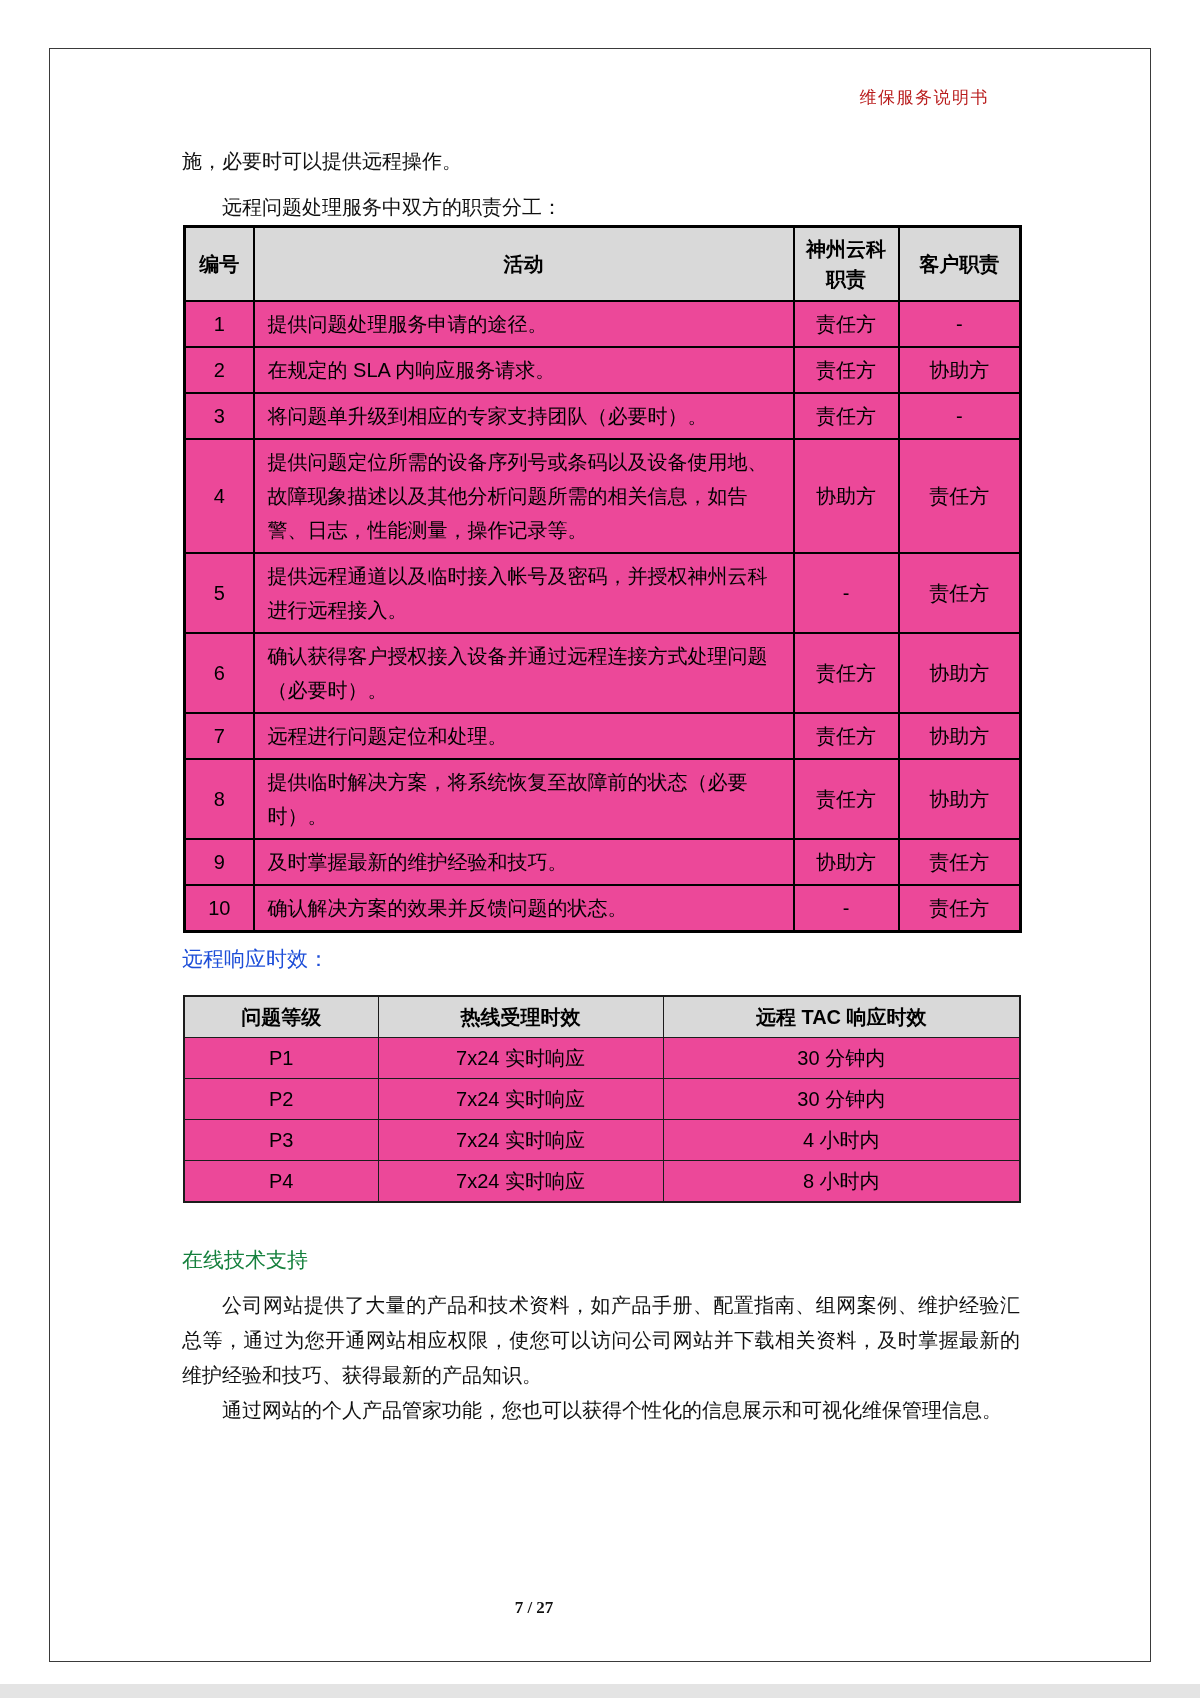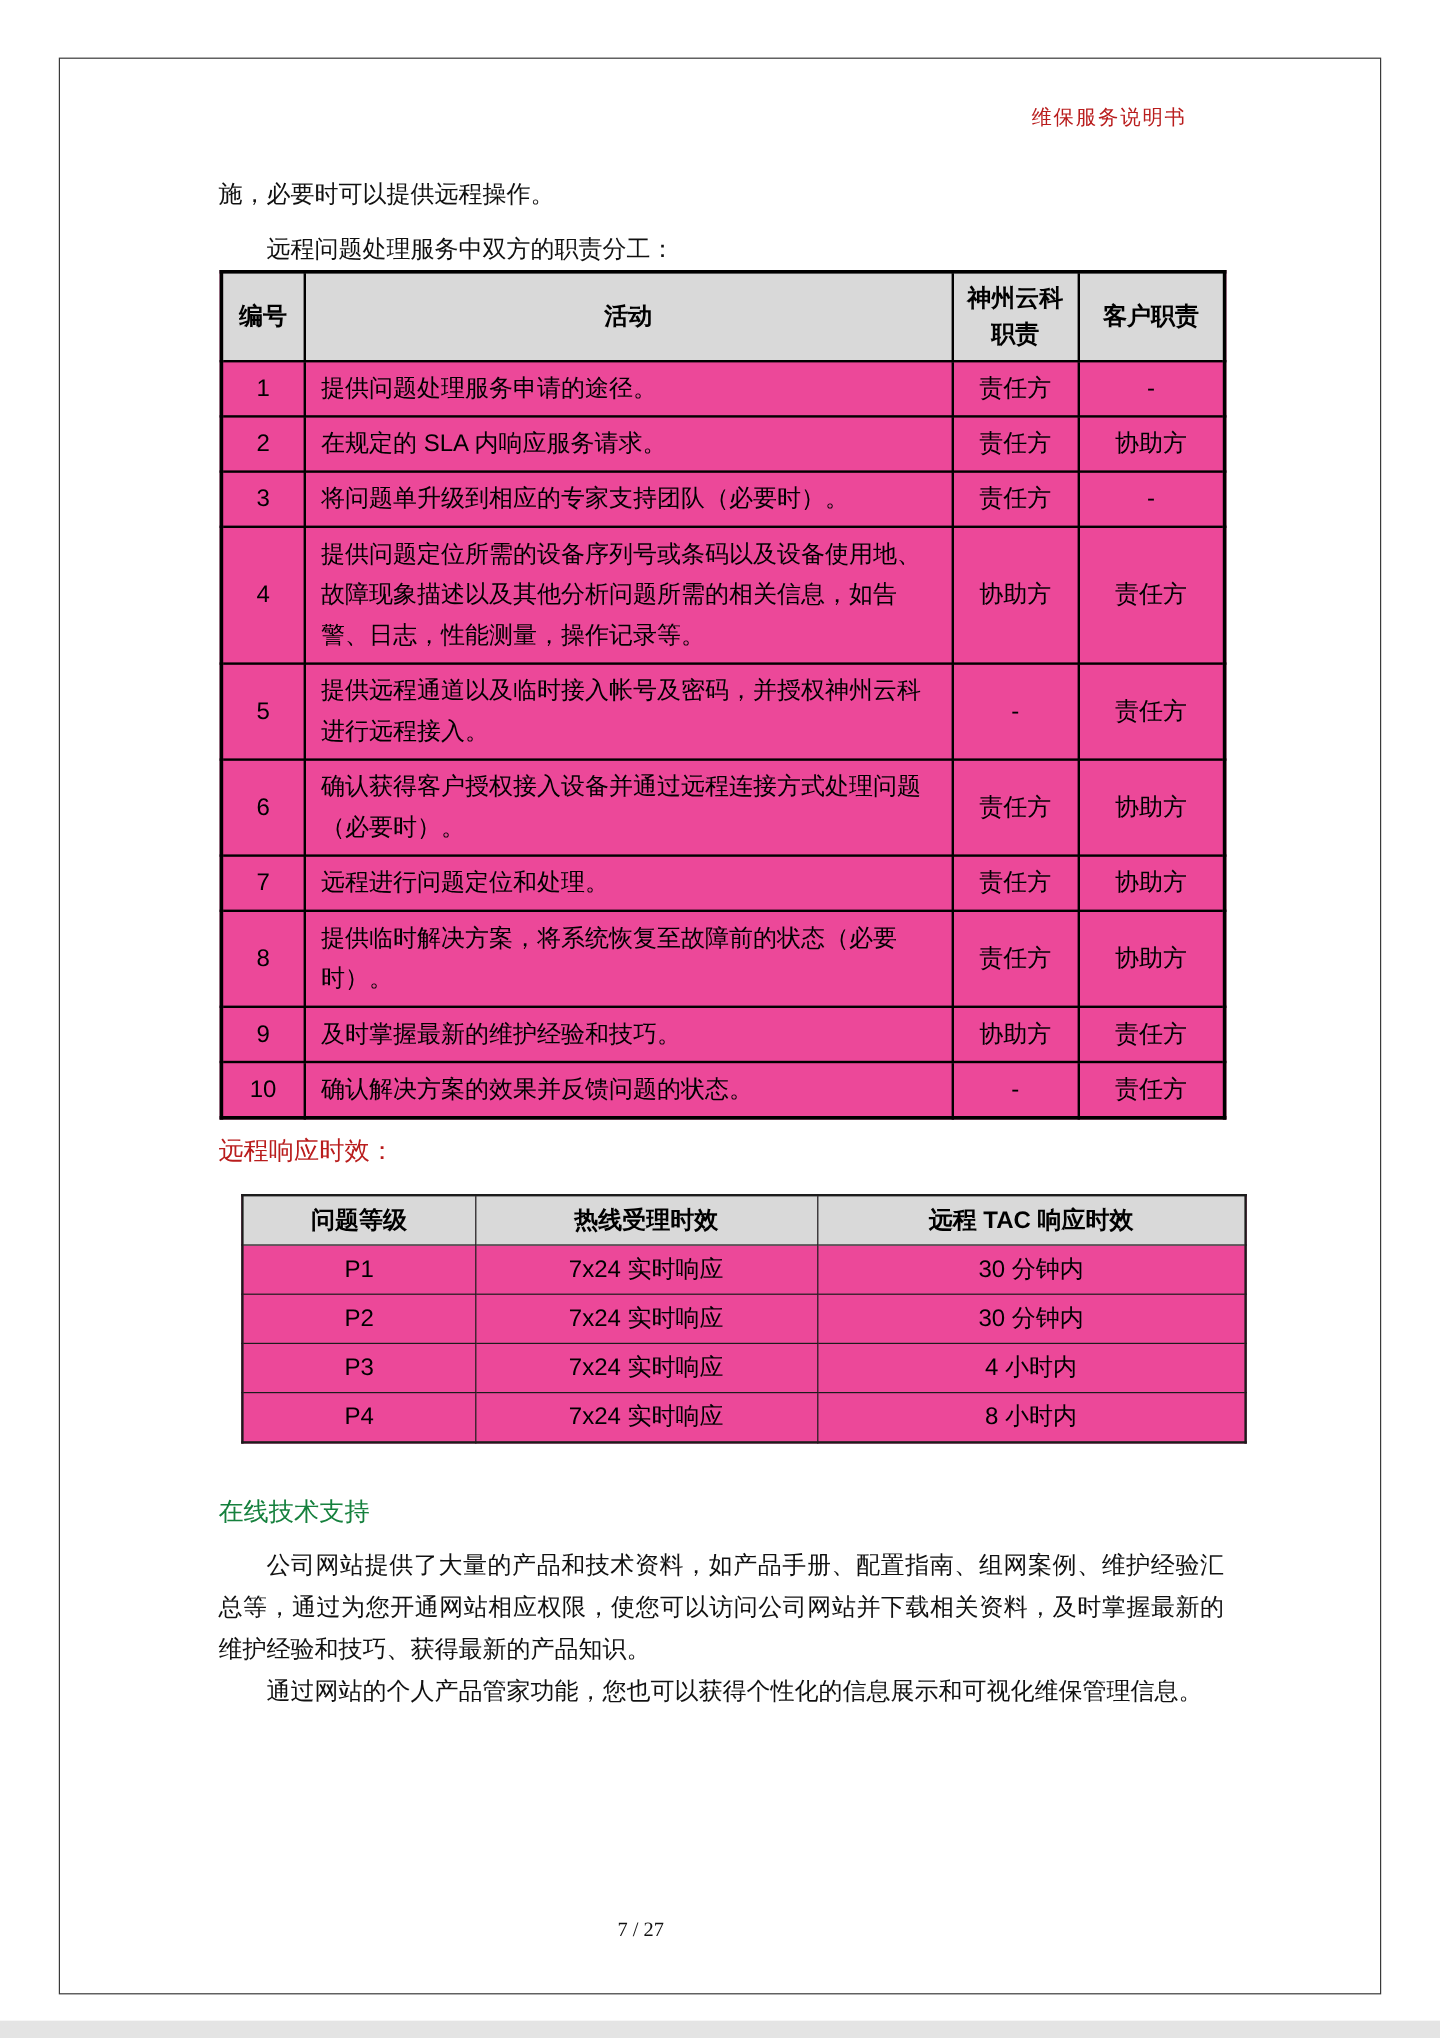--- a/index.html
+++ b/index.html
@@ -52,28 +52,27 @@
   .table1 th {
     background:#d9d9d9;
     font-weight:bold;
     line-height:30px;
     padding:6px 4px;
   }
   .table1 td.activity { text-align:left; padding-left:13px; padding-right:13px; }
   
   .t2-label {
     position:absolute; left:182px; top:945px;
-    font-size:21px; color:#b91c1c;
+    font-size:21px; color:#1d4ed8;
   }
   
   .table2 {
     position:absolute; left:183px; top:995px;
     width:836px;
     border:2px solid #1c1c1c;
-    margin-left:18px;
   }
   .table2 th, .table2 td {
     border:1.2px solid #1c1c1c;
     font-size:20px; color:#000;
     line-height:30px;
     padding:5px 8px;
     text-align:center;
     vertical-align:middle;
   }
   .table2 th { background:#d9d9d9; font-weight:bold; }
@@ -87,21 +86,21 @@
     width:838px;
     font-size:20px; color:#111;
     line-height:35px;
     text-align:justify;
   }
   .support-paras p { text-indent:2em; }
   .doc-footer {
     position:absolute; left:0; top:1598px;
     width:1068px; text-align:center;
     font-family:"Liberation Serif","DejaVu Serif",serif;
-    font-weight:normal; font-size:17px; color:#111;
+    font-weight:bold; font-size:17px; color:#111;
   }
   .bottom-strip {
     position:absolute; left:0; top:1684px;
     width:1200px; height:14px;
     background:#e4e4e4;
   }
 </style>
 </head>
 <body>
 

